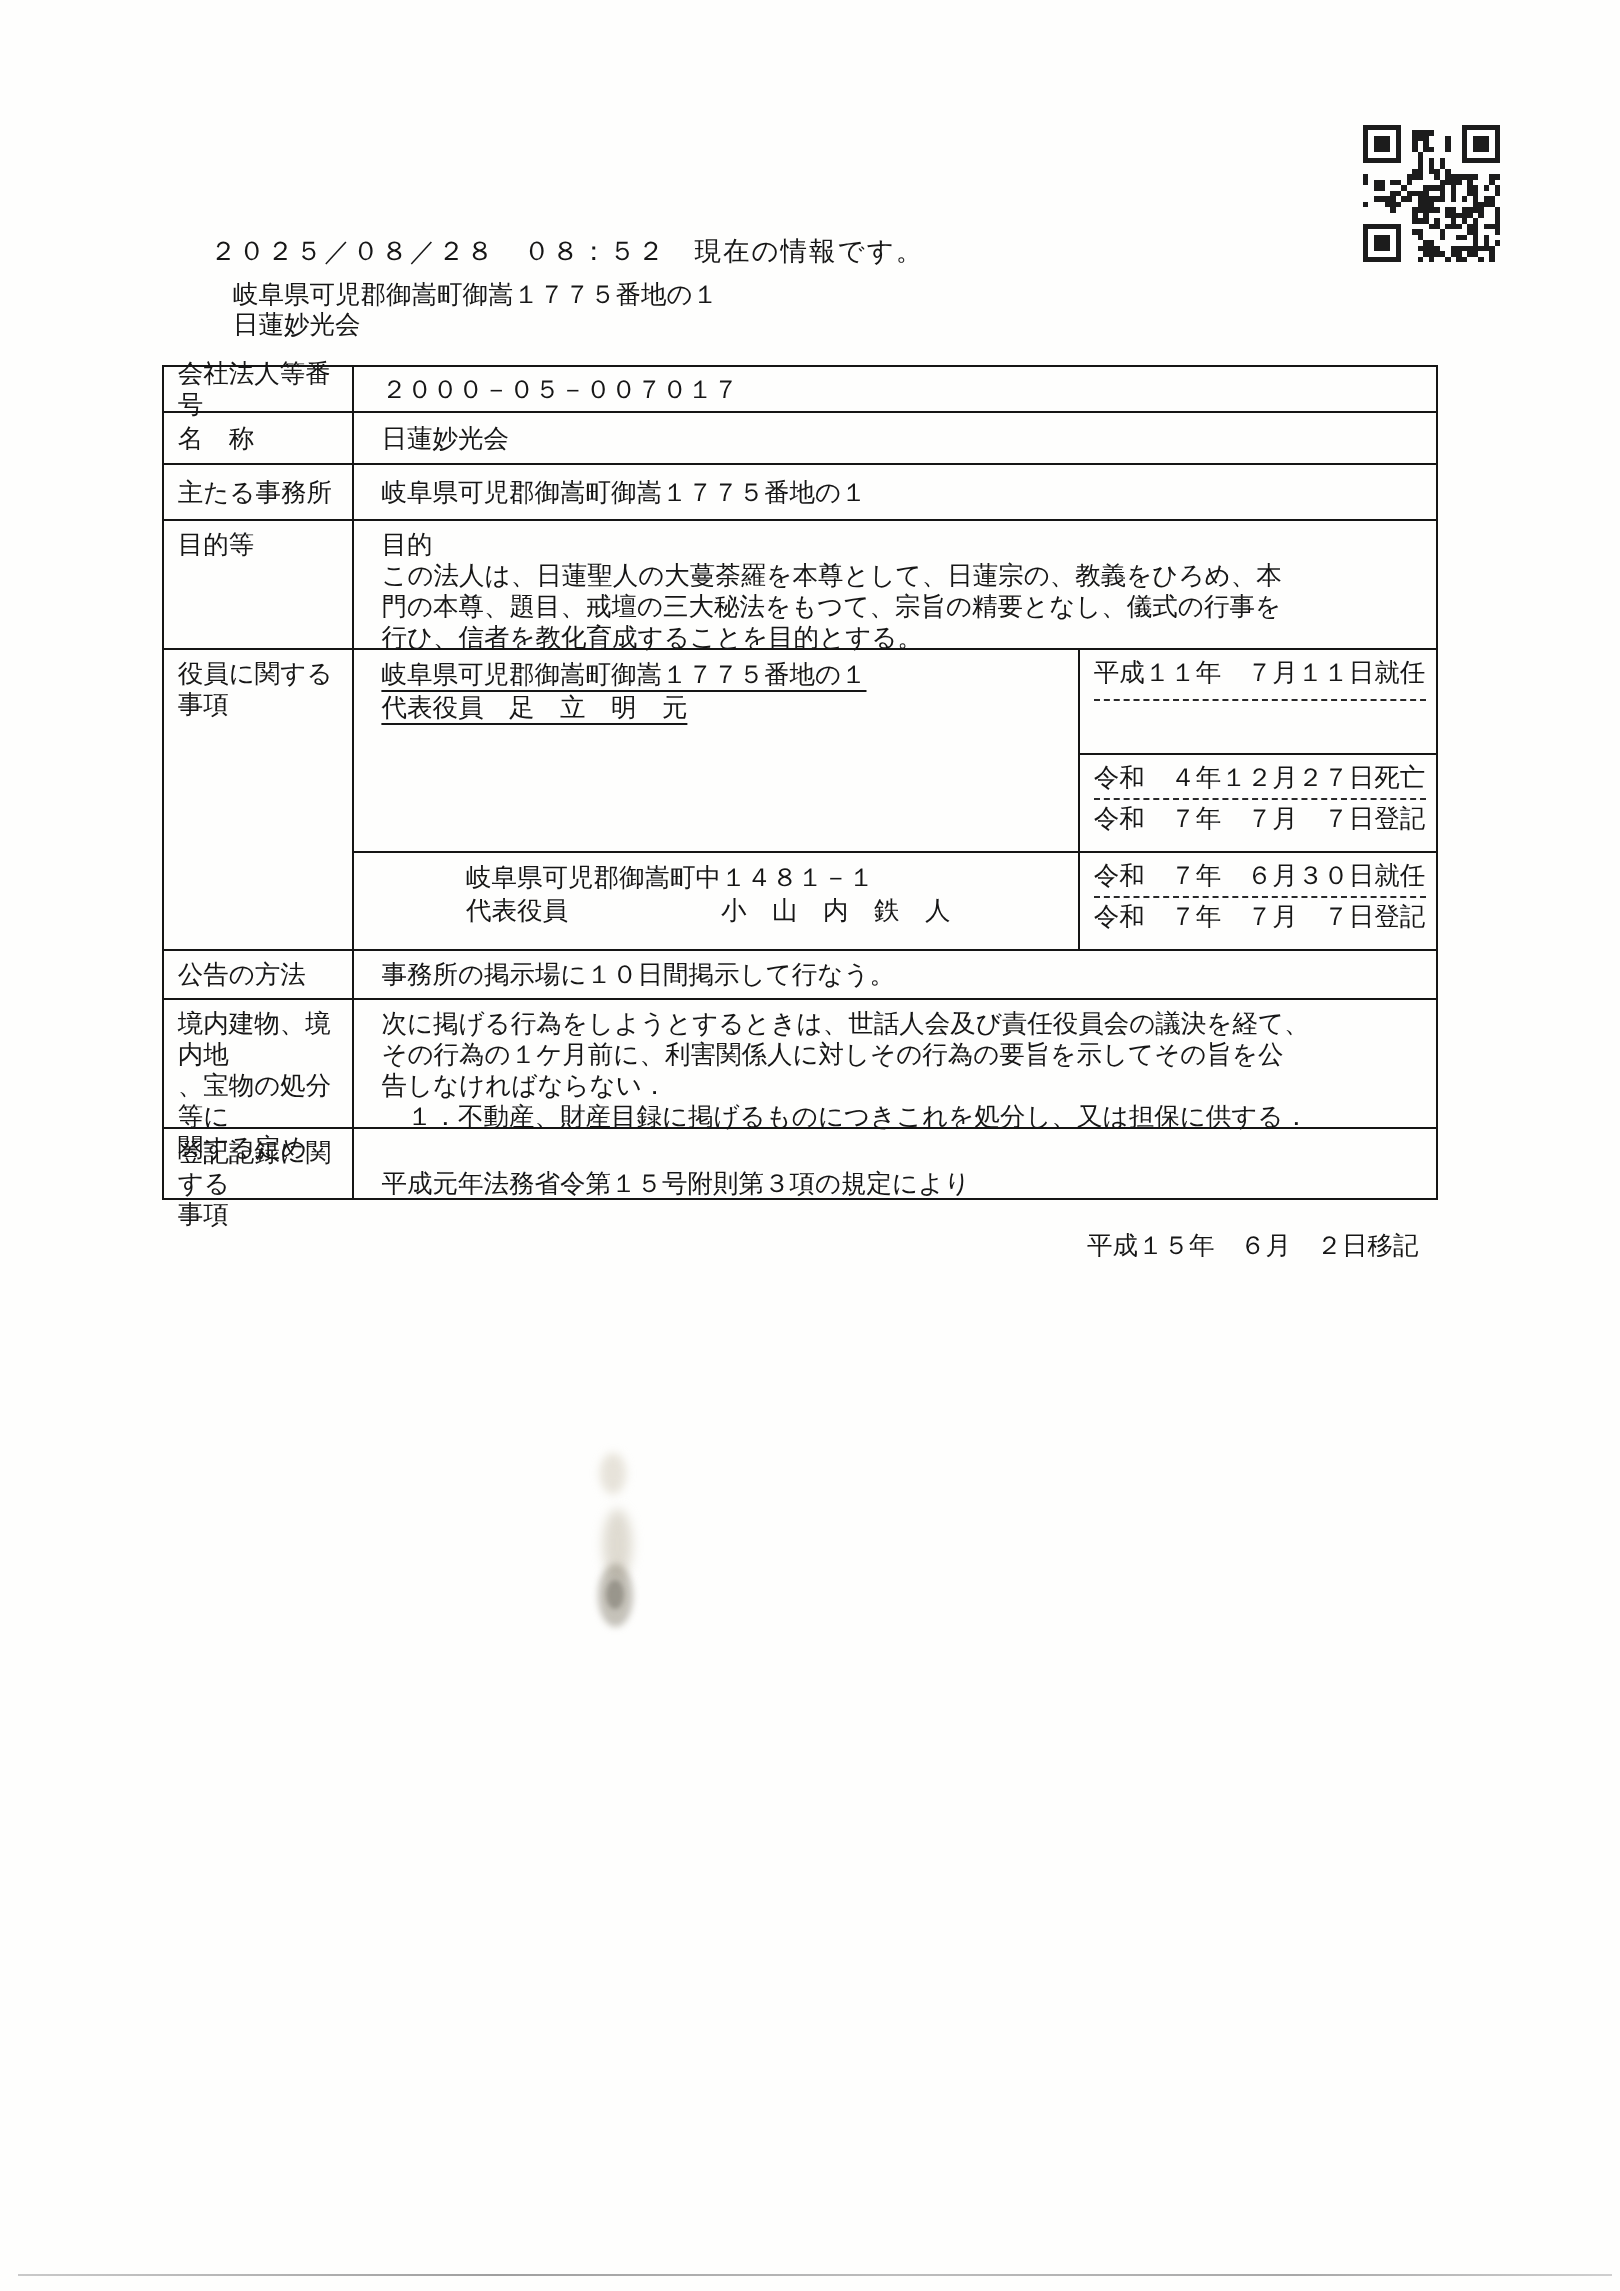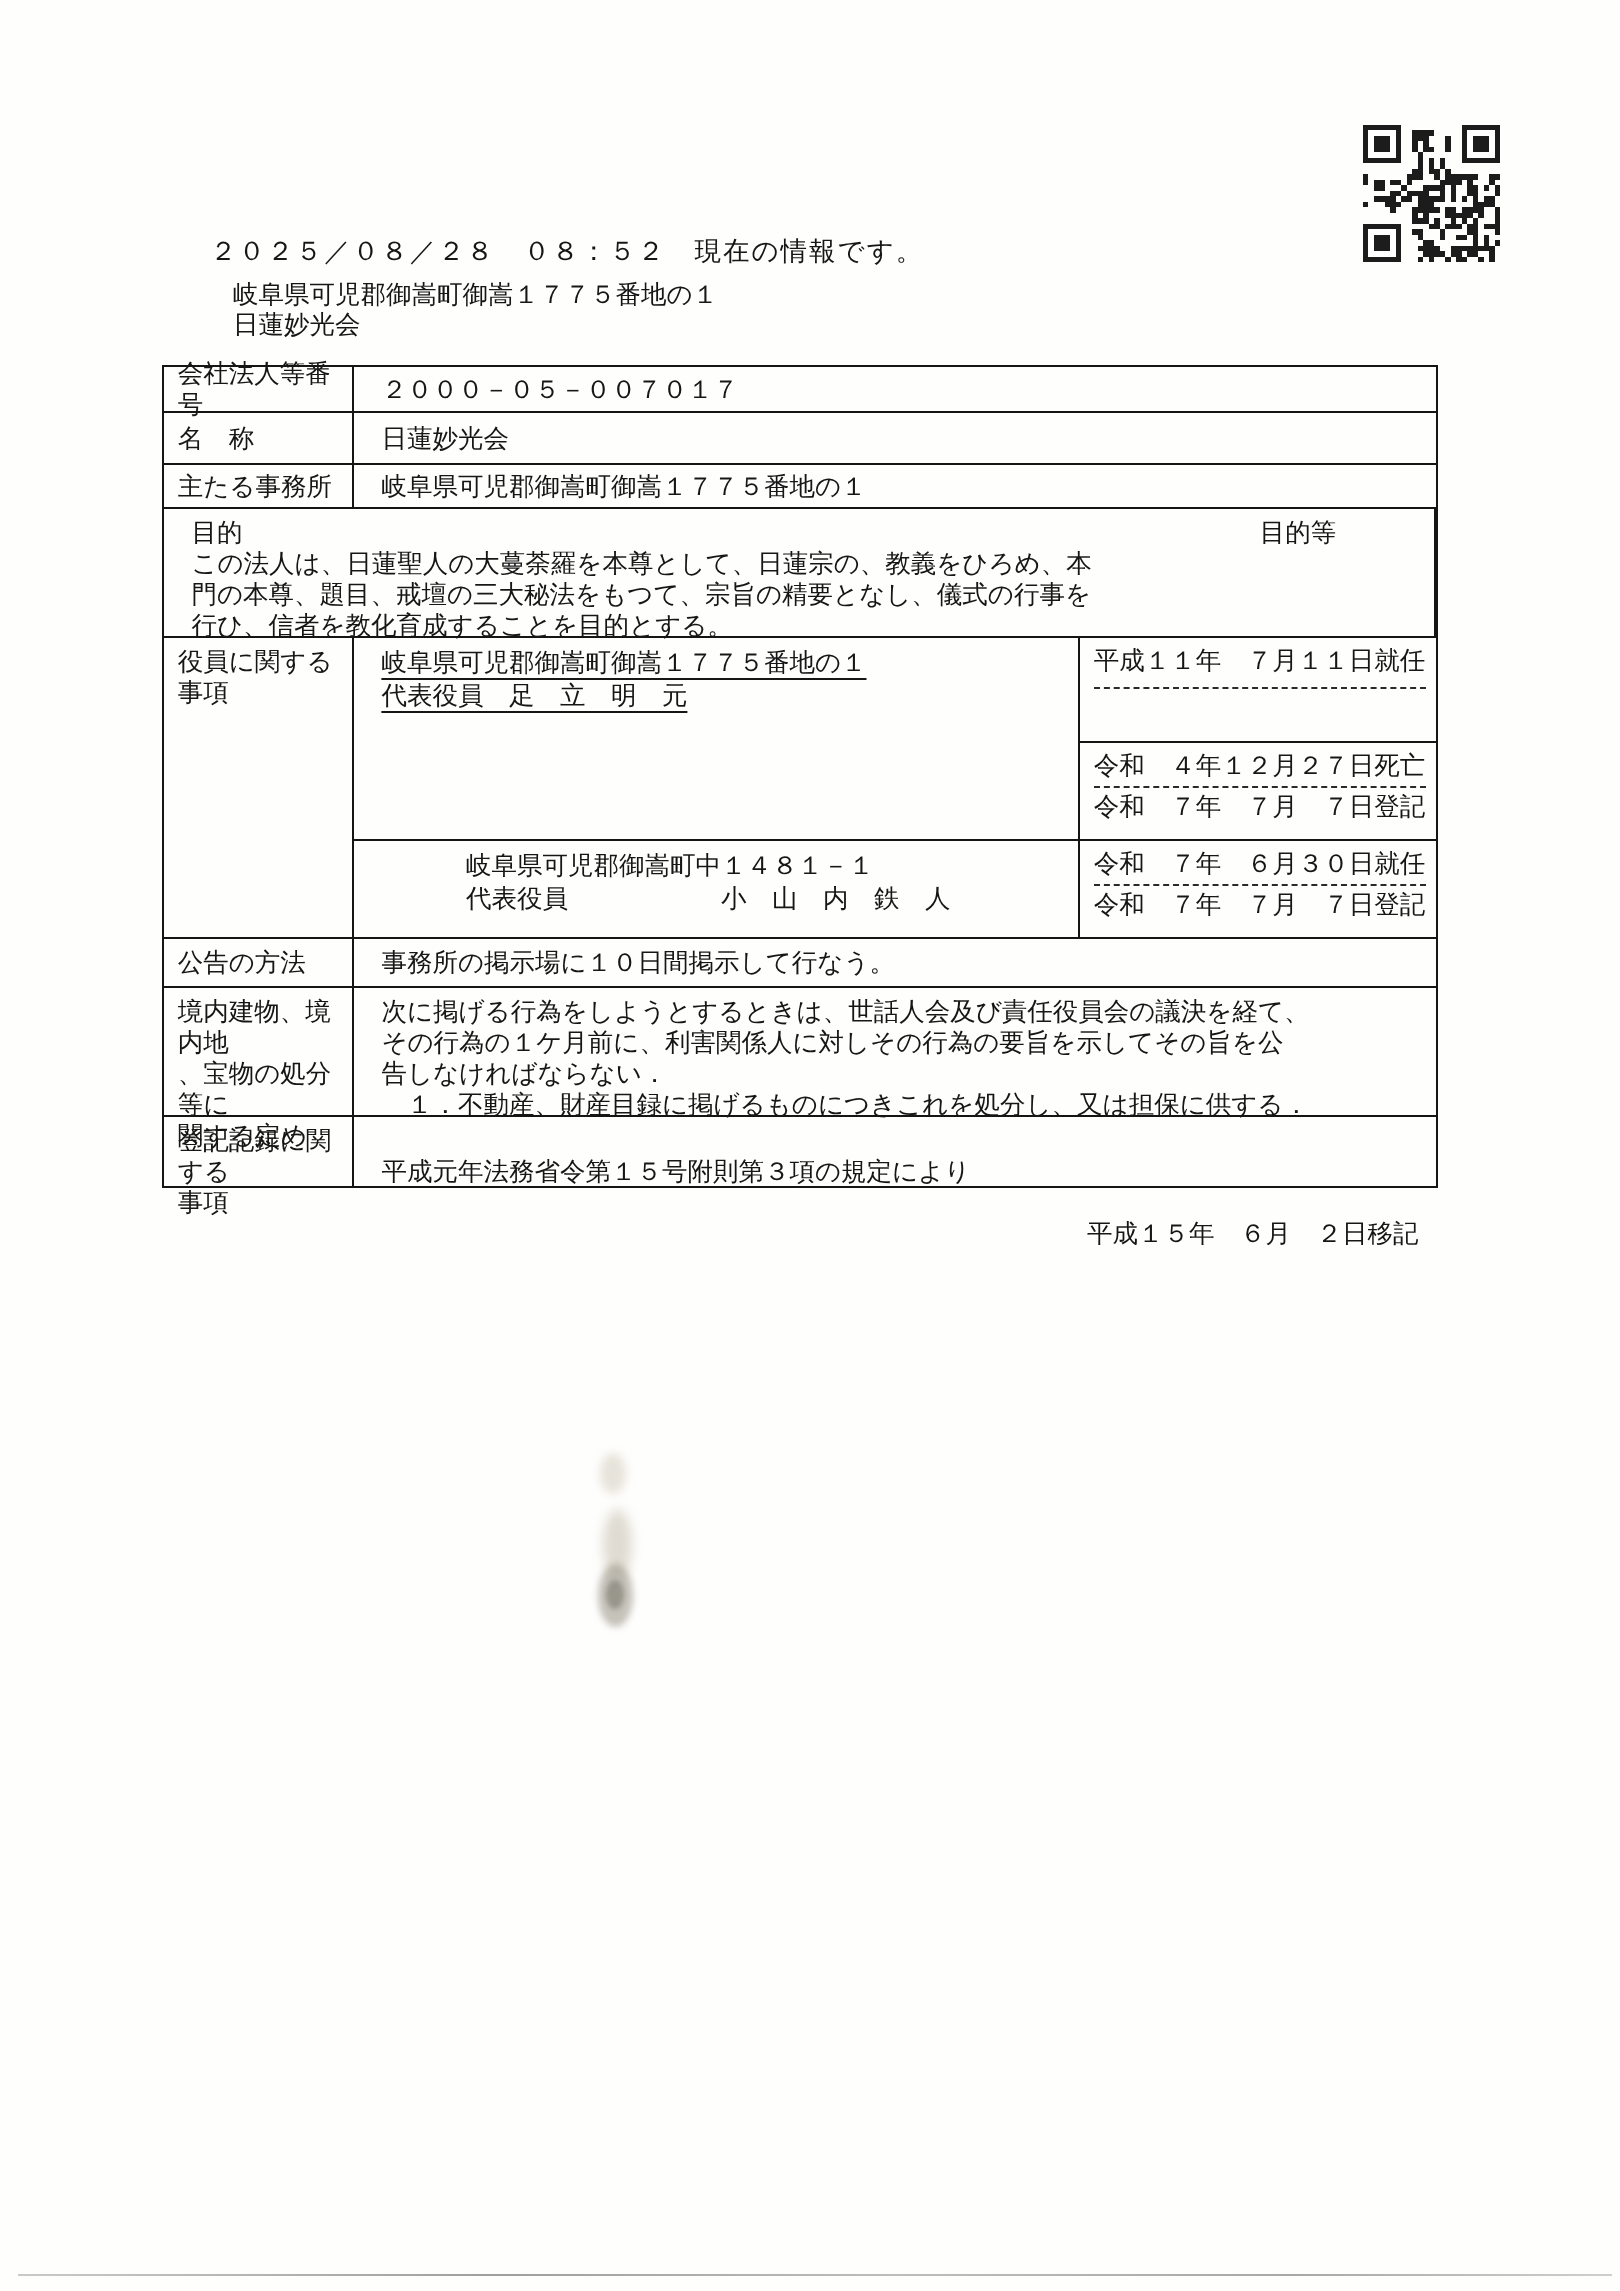--- a/index.html
+++ b/index.html
@@ -290,32 +290,32 @@
     <div class="row" style="height:44px">
       <div class="cell label">会社法人等番号</div>
       <div class="cell value">２０００－０５－００７０１７</div>
     </div>
 
     <div class="row" style="height:52px">
       <div class="cell label">名　称</div>
       <div class="cell value">日蓮妙光会</div>
     </div>
 
-    <div class="row" style="height:44px">
+    <div class="row" style="height:56px">
       <div class="cell label">主たる事務所</div>
       <div class="cell value">岐阜県可児郡御嵩町御嵩１７７５番地の１</div>
     </div>
 
 
     <div class="row" style="height:129px">
+      <div class="cell label top">目的等</div>
       <div class="cell value top">目的
 この法人は、日蓮聖人の大蔓荼羅を本尊として、日蓮宗の、教義をひろめ、本
 門の本尊、題目、戒壇の三大秘法をもつて、宗旨の精要となし、儀式の行事を
 行ひ、信者を教化育成することを目的とする。</div>
-      <div class="cell label top">目的等</div>
     </div>
 
     <div class="row" style="height:301px">
       <div class="cell label top">役員に関する事項</div>
       <div class="cell officers-value">
 
         <div class="officer" style="height:201px">
           <div class="officer-info struck">岐阜県可児郡御嵩町御嵩１７７５番地の１
 代表役員　足　立　明　元</div>
           <div class="officer-dates">

